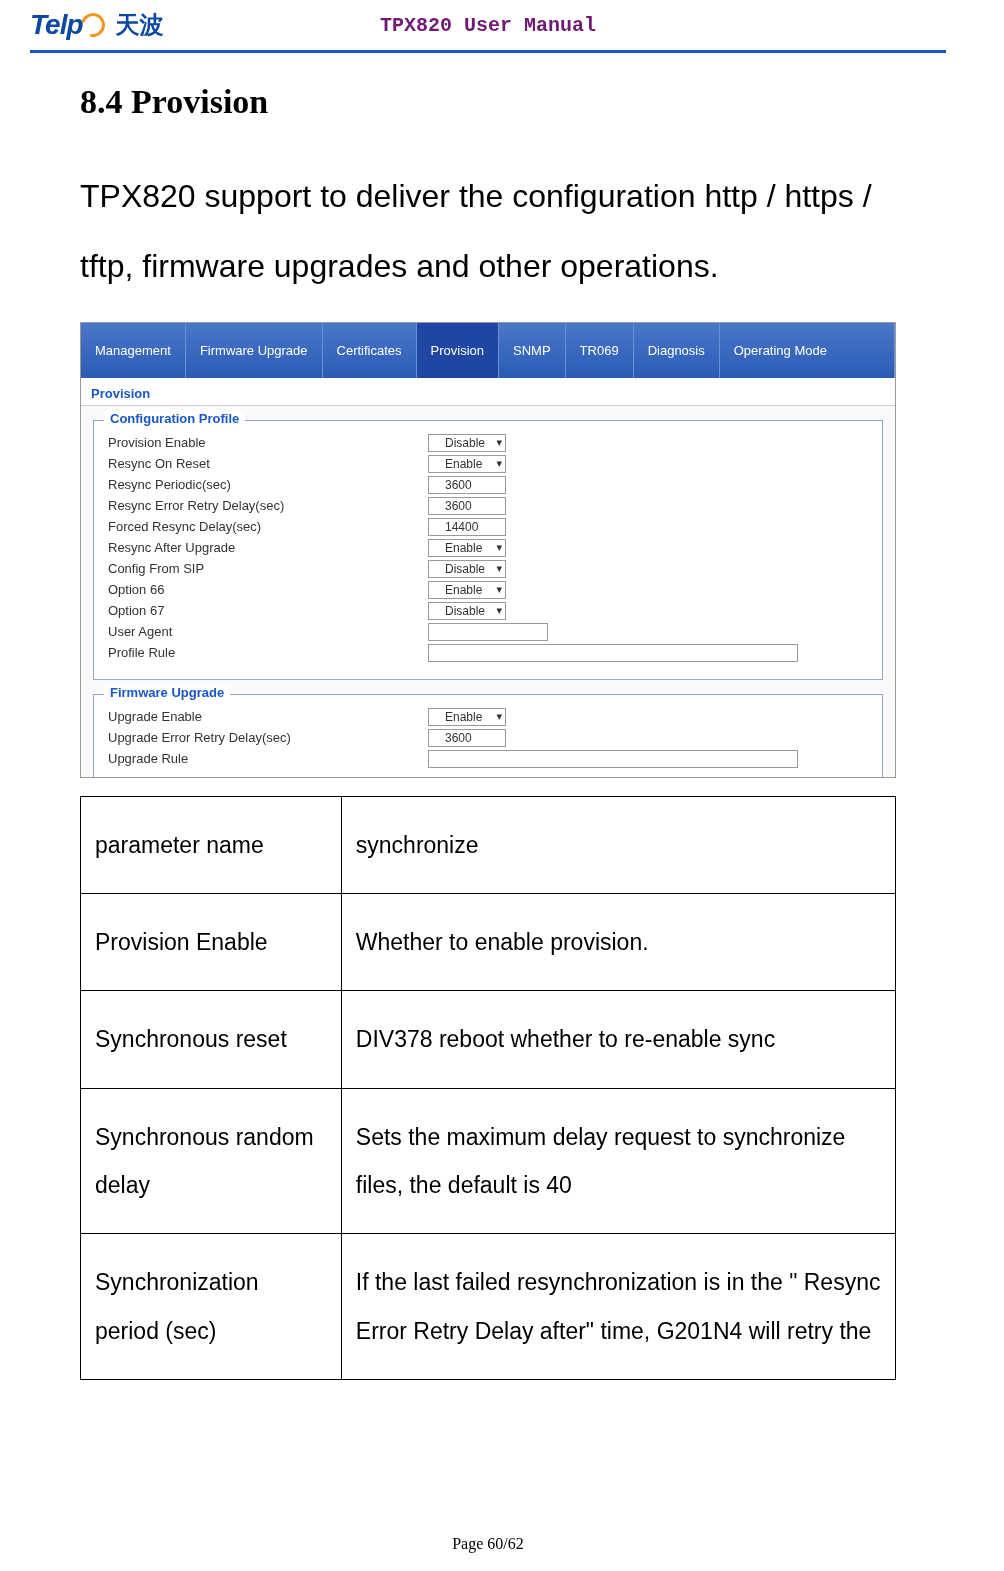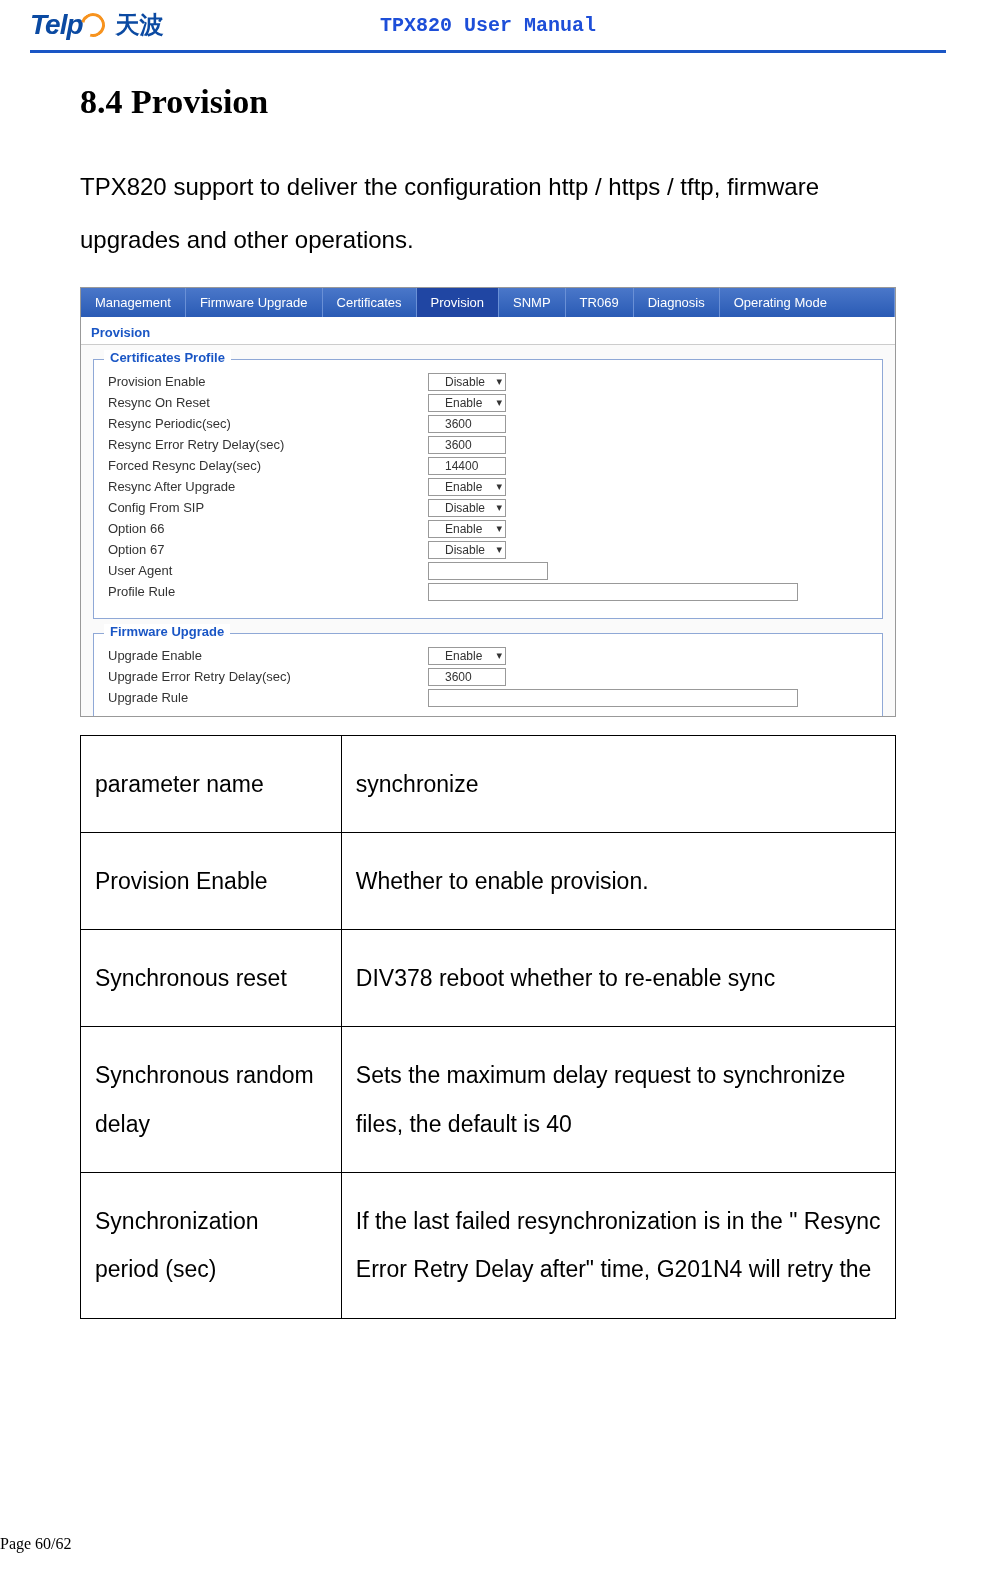--- a/index.html
+++ b/index.html
@@ -57,54 +57,54 @@
     font-weight: 600;
     margin-left: 4px;
   }
   .hdr-title {
     position: absolute;
     left: 50%;
     transform: translateX(-50%);
     font-family: "Courier New", Courier, monospace;
     font-weight: 700;
     font-size: 20px;
-    color: #1d4ed8;
+    color: #701a75;
   }
   
   .content {
     padding: 0 50px;
   }
   .section-title {
     font-family: "Times New Roman", Times, serif;
     font-weight: 700;
     font-size: 34px;
     margin: 8px 0 40px 0;
   }
   .intro {
-    font-size: 24px;
+    font-size: 32px;
     line-height: 2.2;
     margin-bottom: 20px;
   }
   
   .ui-box {
     border: 1px solid #999;
     font-family: Arial, sans-serif;
     font-size: 13px;
     color: #333;
     margin-bottom: 18px;
     background: #fafafa;
   }
   .ui-tabs {
     display: flex;
     background: linear-gradient(#4a77c9, #2a5bb5);
     color: #fff;
     font-size: 13px;
   }
   .ui-tab {
-    padding: 7px 14px;
+    padding: 20px 14px;
     border-right: 1px solid #6a90d6;
     white-space: nowrap;
     flex: 0 0 auto;
   }
   .ui-tab.active {
     background: #2046a3;
   }
   .ui-sechdr {
     color: #1a56c5;
     font-weight: 700;
@@ -175,21 +175,21 @@
     vertical-align: top;
   }
   .ptable td:first-child {
     width: 32%;
   }
   .footer {
     position: absolute;
     bottom: 18px;
     left: 0;
     right: 0;
-    text-align: left;
+    text-align: center;
     font-family: "Times New Roman", Times, serif;
     font-size: 16px;
     color: #000;
   }
 </style>
 </head>
 <body>
 
 <div class="page">
 
@@ -216,21 +216,21 @@
         <div class="ui-tab active">Provision</div>
         <div class="ui-tab">SNMP</div>
         <div class="ui-tab">TR069</div>
         <div class="ui-tab">Diagnosis</div>
         <div class="ui-tab" style="flex:1">Operating Mode</div>
       </div>
 
       <div class="ui-sechdr">Provision</div>
 
       <div class="ui-group">
-        <div class="ui-legend">Certificates Profile</div>
+        <div class="ui-legend">Configuration Profile</div>
 
         <div class="ui-row">
             <div class="ui-label">Provision Enable</div>
             <div class="ui-select">Disable</div>
           </div>
         <div class="ui-row">
             <div class="ui-label">Resync On Reset</div>
             <div class="ui-select">Enable</div>
           </div>
         <div class="ui-row">

